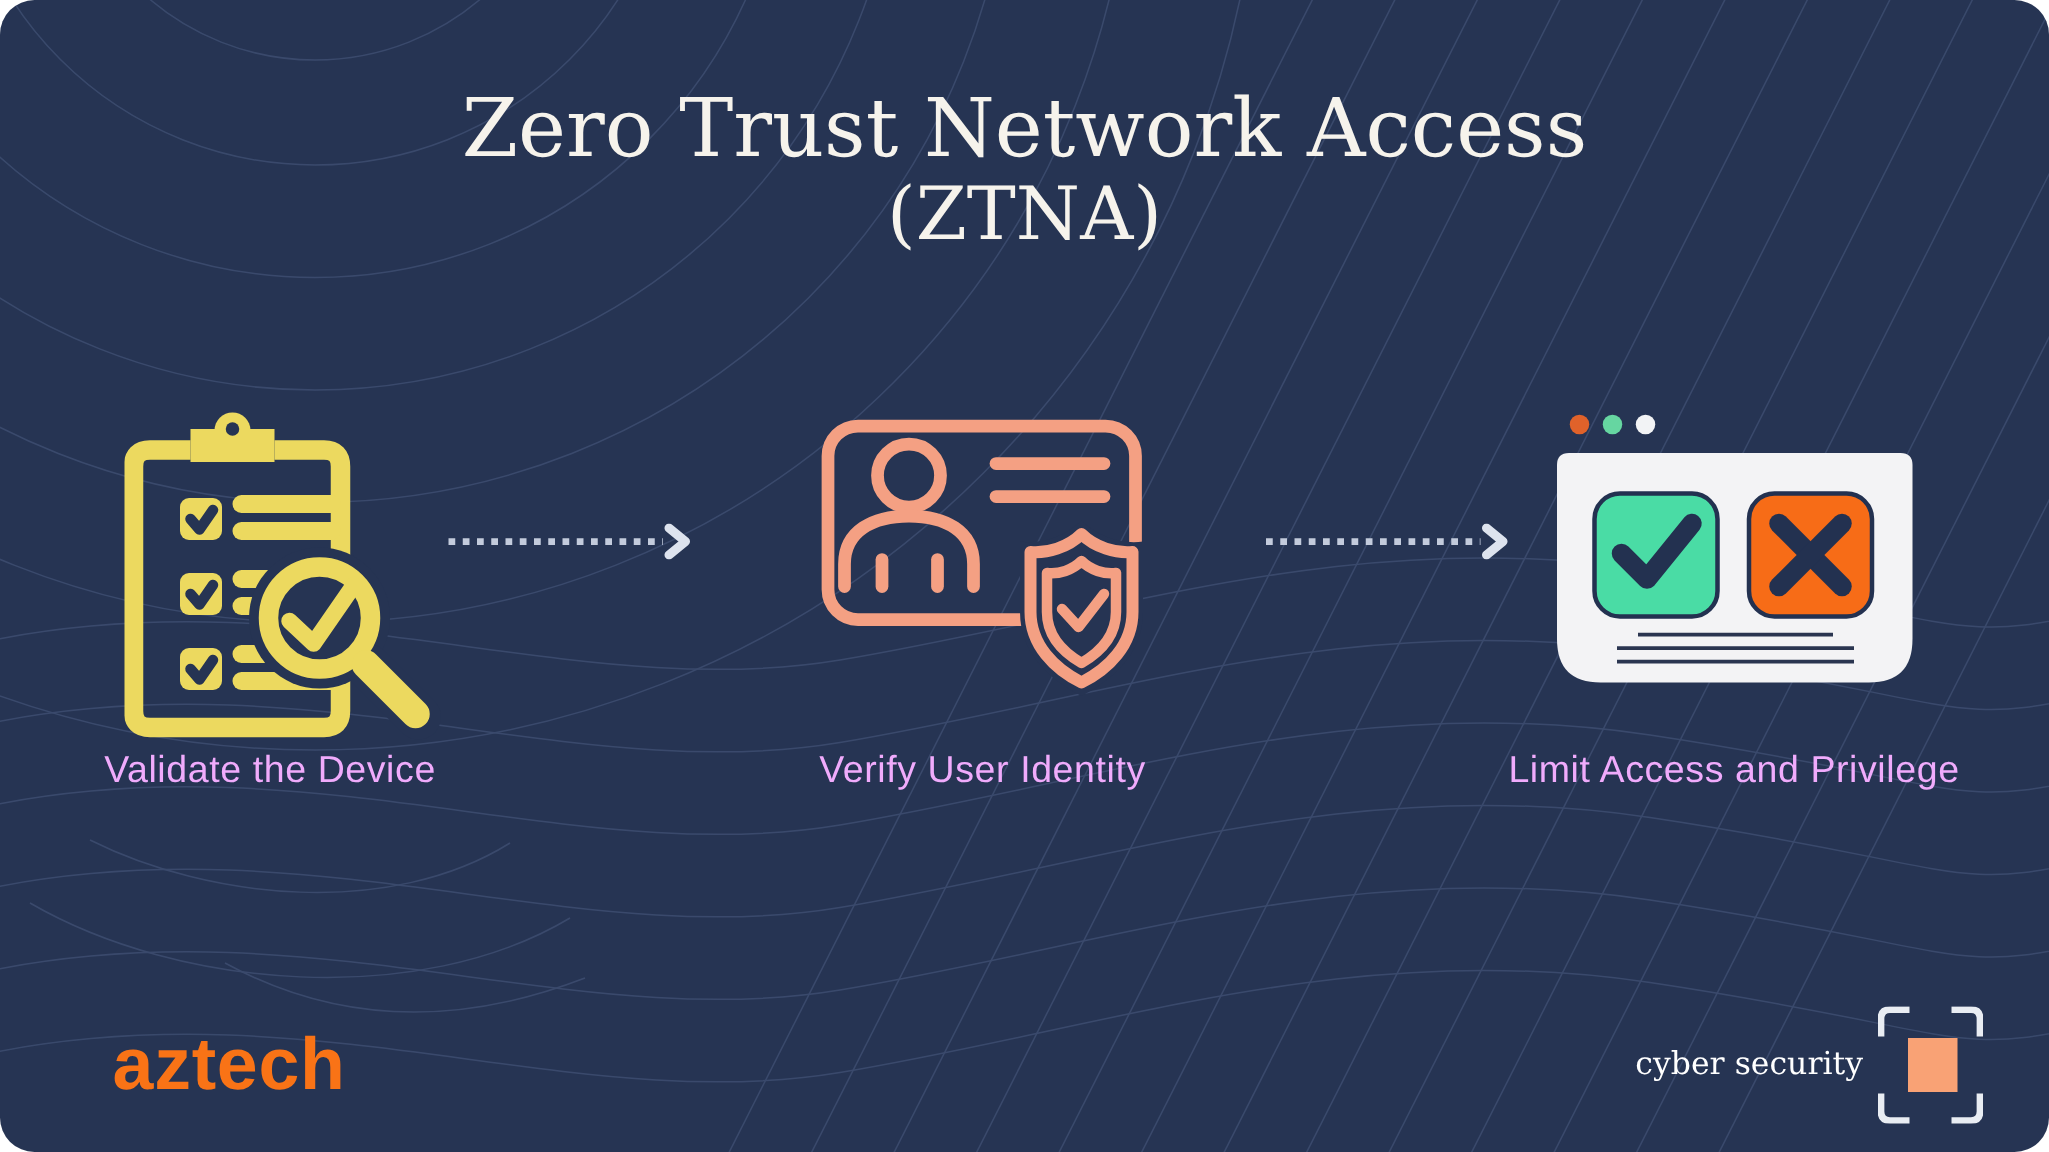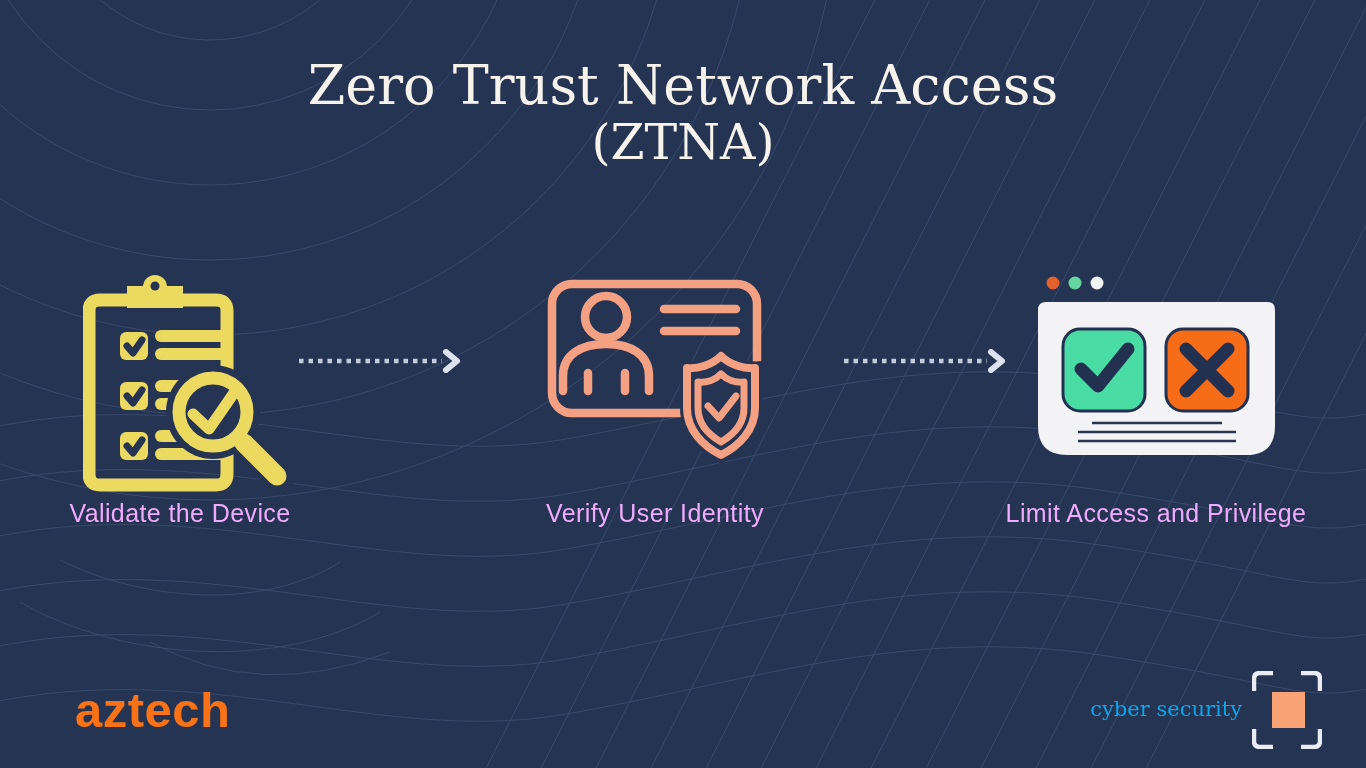--- a/index.html
+++ b/index.html
@@ -4,20 +4,21 @@
 <style>
   * { margin: 0; padding: 0; box-sizing: border-box; }
   html,body { width: 1366px; height: 768px; }
   body { font-family: "Liberation Sans", sans-serif; }
 
   #canvas {
     position: relative;
     width: 1366px; height: 768px;
     background: #263453;
     overflow: hidden;
+    border-radius: 23px;
   }
 
   svg.bg-contours {
     position: absolute; left: 0; top: 0;
     width: 1366px; height: 768px;
   }
 
   .title-block {
     position: absolute; left: 0; top: 56px;
     width: 1366px;
@@ -53,21 +54,21 @@
     position: absolute; left: 75px; top: 682px;
     color: #f97316;
     font-size: 49px;
     font-weight: 700;
     letter-spacing: 0.5px;
     font-family: "Liberation Sans", sans-serif;
   }
 
   .tagline {
     position: absolute; right: 124px; top: 697px;
-    color: #0ea5e9;
+    color: #ffffff;
     font-size: 21px;
     font-family: "DejaVu Serif", serif;
   }
 
   .badge { position: absolute; left: 1252px; top: 671px; }
 </style>
 </head>
 <body>
 
 <div id="canvas">

